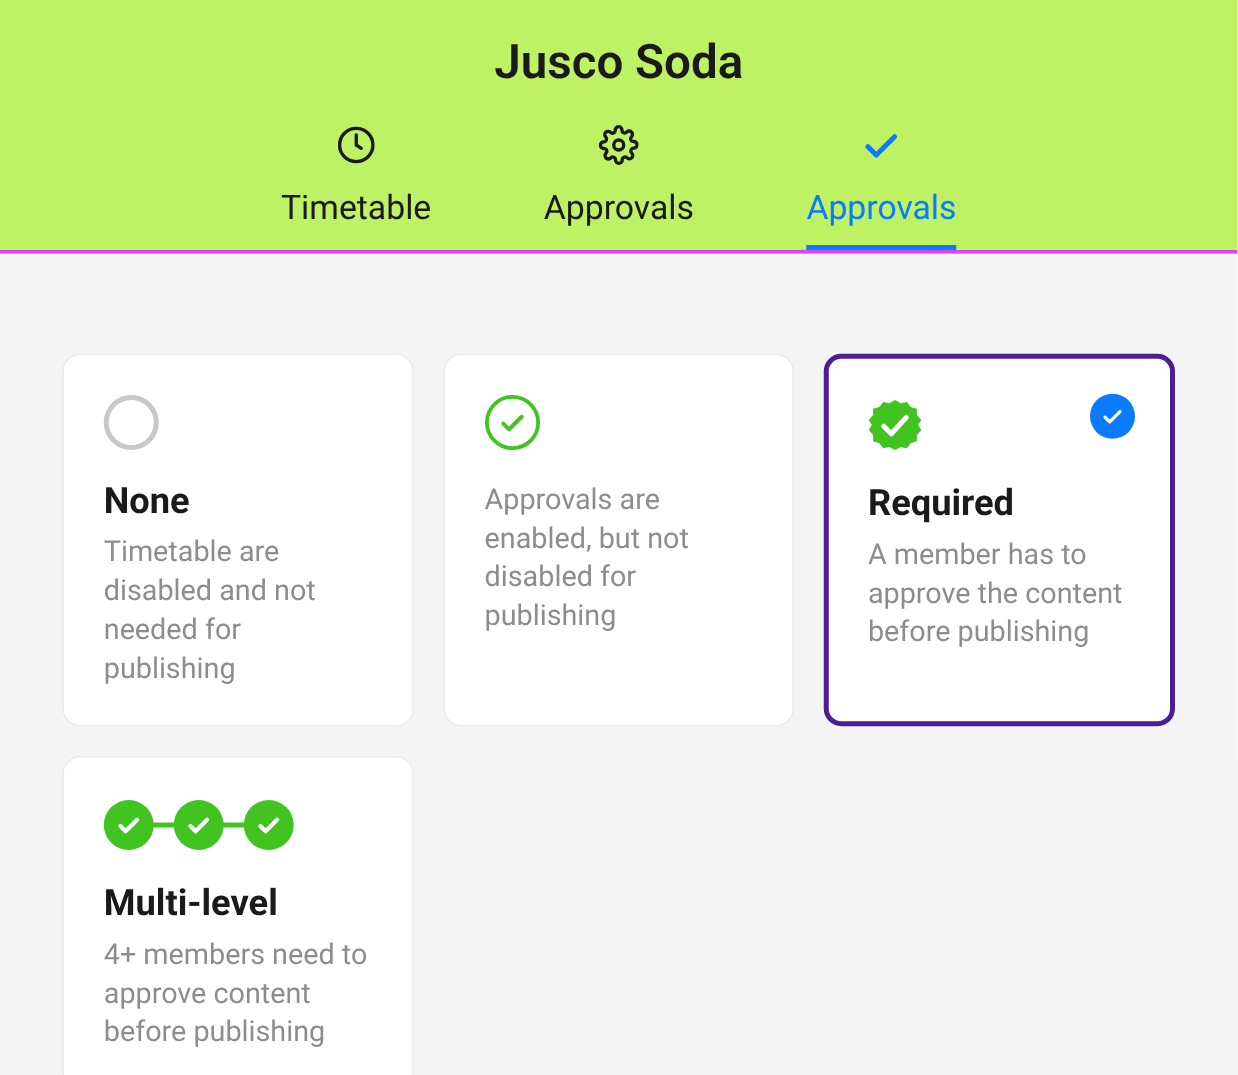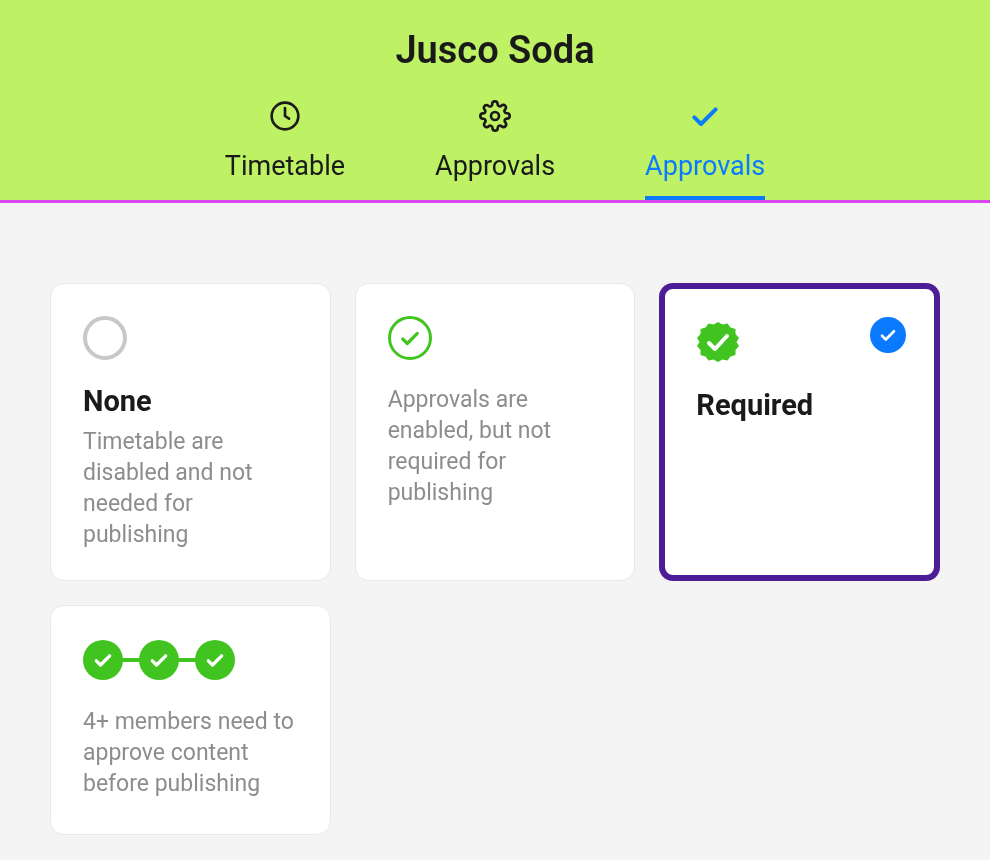--- a/index.html
+++ b/index.html
@@ -67,21 +67,21 @@
     .card {
       background: #ffffff;
       border: 1px solid #e8e8e8;
       border-radius: 14px;
       padding: 32px 32px 30px 32px;
       cursor: pointer;
       min-height: 230px;
       position: relative;
     }
     .card.selected {
-      border: 6px solid #4c1d95;
+      border: 4px solid #4c1d95;
       padding: 31px 31px 29px 31px;
     }
     .card-icon {
       margin-bottom: 24px;
       height: 44px;
       display: flex;
       align-items: center;
     }
     .card-title {
       font-size: 29px;
@@ -215,36 +215,37 @@
   </div>
 
   <div class="card">
     <div class="card-icon">
       <div class="circle-optional">
         <svg width="22" height="22" viewBox="0 0 24 24" class="green-check-sm">
           <polyline points="4 13 9 18 20 7"></polyline>
         </svg>
       </div>
     </div>
-    <div class="card-desc">Approvals are enabled, but not required for publishing</div>
+    <div class="card-desc">Approvals are enabled, but not disabled for publishing</div>
   </div>
 
   <div class="card selected">
     <div class="selected-badge">
       <svg width="18" height="18" viewBox="0 0 24 24" class="check-icon-svg">
         <polyline points="4 13 9 18 20 7"></polyline>
       </svg>
     </div>
     <div class="card-icon">
       <svg class="required-icon" viewBox="0 0 44 44">
         <path d="M22 2 L26.5 4.5 L31.5 3.5 L34.5 7.5 L39.5 9 L39.5 14 L43 18 L40.5 22 L43 26 L39.5 30 L39.5 35 L34.5 36.5 L31.5 40.5 L26.5 39.5 L22 42 L17.5 39.5 L12.5 40.5 L9.5 36.5 L4.5 35 L4.5 30 L1 26 L3.5 22 L1 18 L4.5 14 L4.5 9 L9.5 7.5 L12.5 3.5 L17.5 4.5 Z" fill="#41c41f"></path>
         <polyline points="13 23 19 29 31 16" fill="none" stroke="#ffffff" stroke-width="4" stroke-linecap="round" stroke-linejoin="round"></polyline>
       </svg>
     </div>
     <div class="card-title">Required</div>
+    <div class="card-desc">A member has to approve the content before publishing</div>
   </div>
 
   <div class="card">
     <div class="card-icon">
       <div class="multi-level-icon">
         <div class="multi-dot">
           <svg width="20" height="20" viewBox="0 0 24 24" fill="none" stroke="#ffffff" stroke-width="4" stroke-linecap="round" stroke-linejoin="round">
             <polyline points="4 13 9 18 20 7"></polyline>
           </svg>
         </div>
@@ -255,16 +256,17 @@
           </svg>
         </div>
         <div class="multi-connector"></div>
         <div class="multi-dot">
           <svg width="20" height="20" viewBox="0 0 24 24" fill="none" stroke="#ffffff" stroke-width="4" stroke-linecap="round" stroke-linejoin="round">
             <polyline points="4 13 9 18 20 7"></polyline>
           </svg>
         </div>
       </div>
     </div>
+    <div class="card-title">Multi-level</div>
     <div class="card-desc">4+ members need to approve content before publishing</div>
   </div>
 
 </div>
 
 </body></html>

